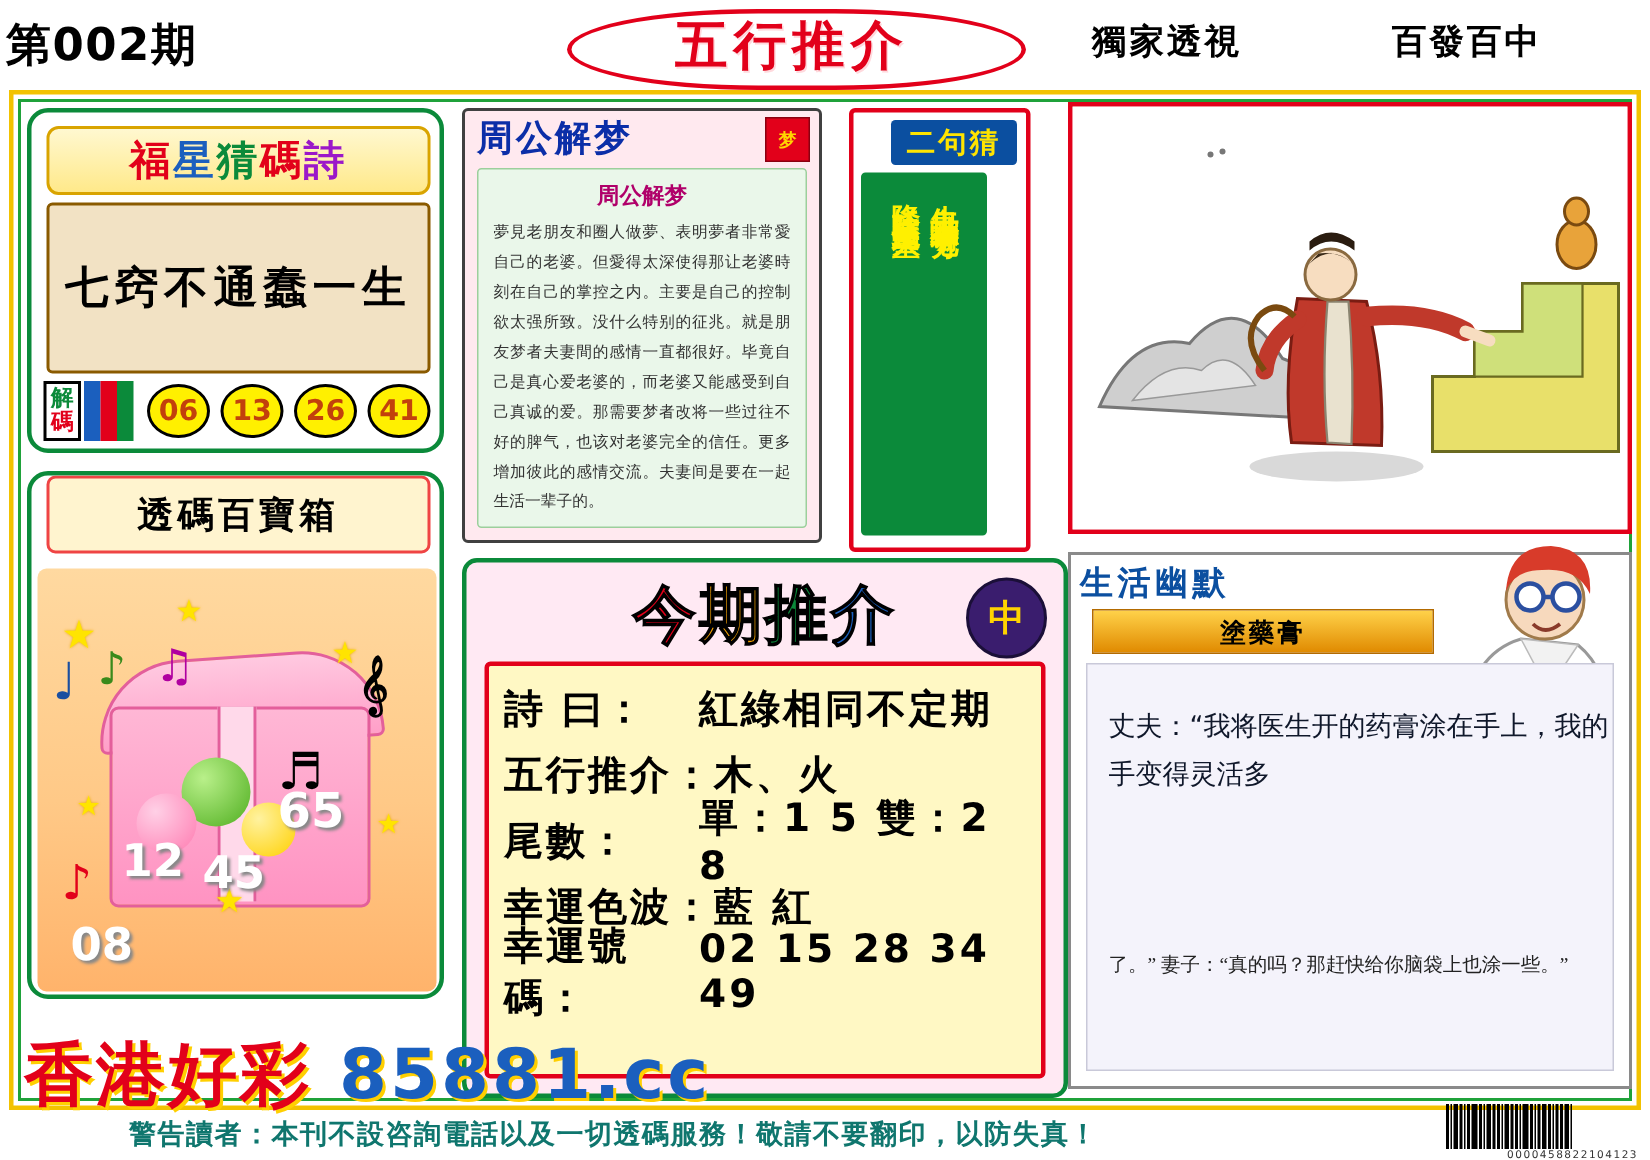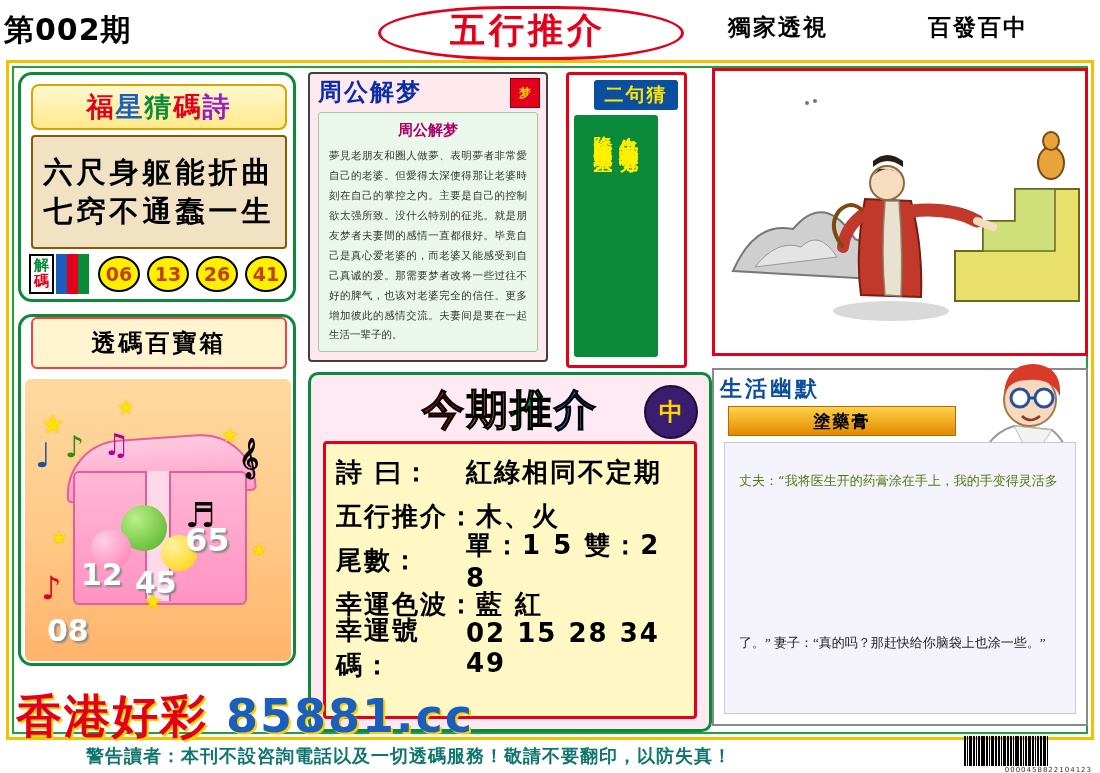--- a/index.html
+++ b/index.html
@@ -210,21 +210,21 @@
   .humor-bar{
     position:absolute;left:14px;top:36px;width:226px;height:28px;
     background:linear-gradient(180deg,#ffd24a,#e08a00);
     border:1px solid #b36a00;display:flex;align-items:center;justify-content:center;
     font-size:17px;font-weight:bold;color:#000;letter-spacing:2px;
   }
   .humor-area{
     position:absolute;left:10px;top:72px;right:10px;bottom:10px;
     background:#f4f3fb;border:1px solid #c9c9d9;
   }
-  .humor-l1{position:absolute;left:14px;top:26px;font-size:13px;color:#4d7c0f;line-height:1.8;text-align:right;}
+  .humor-l1{position:absolute;left:14px;top:26px;font-size:18px;color:#0f172a;line-height:1.8;}
   .humor-l2{position:absolute;left:14px;top:188px;font-size:13px;color:#222;line-height:1.8;font-family:Liberation Serif, serif;}
   .doc-face{
     position:absolute;right:0;top:-18px;width:130px;height:140px;
   }
 
   
   .watermark{
     position:absolute;left:16px;top:686px;font-size:46px;font-weight:bold;
     color:#e2001a;letter-spacing:2px;text-shadow:2px 2px 0 #ffcf00;
     white-space:nowrap;
@@ -256,21 +256,20 @@
 
     <div class="box-lucky">
       <div class="lucky-title">
         <span>福</span>
         <span>星</span>
         <span>猜</span>
         <span>碼</span>
         <span>詩</span>
       </div>
       <div class="poem-box">
-        <div class="poem-line">六尺身躯能折曲</div>
         <div class="poem-line">七窍不通蠢一生</div>
       </div>
       <div class="code-row">
         <div class="code-label">
           <i>解</i>
           <i>碼</i>
         </div>
         <div class="code-swatches">
           <div class="sw" style="background:#1b5fbe"></div>
           <div class="sw" style="background:#e2001a"></div>

